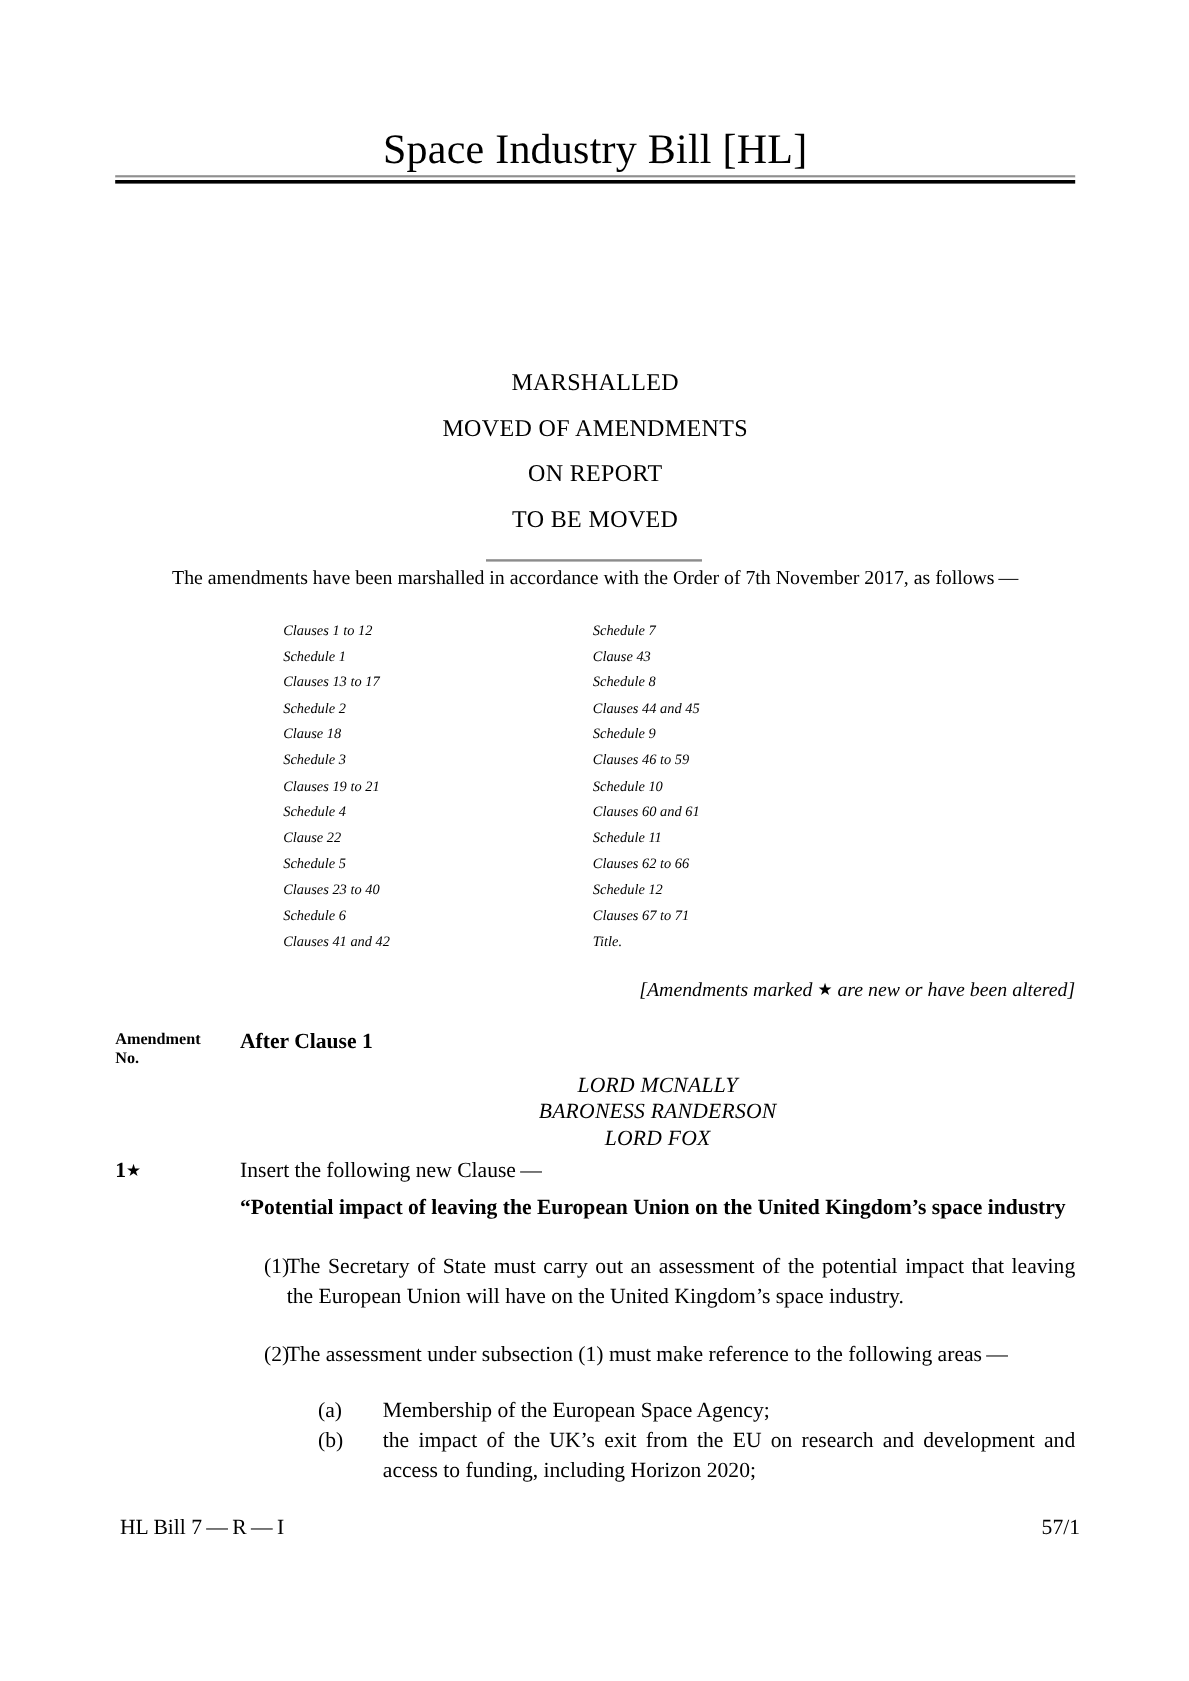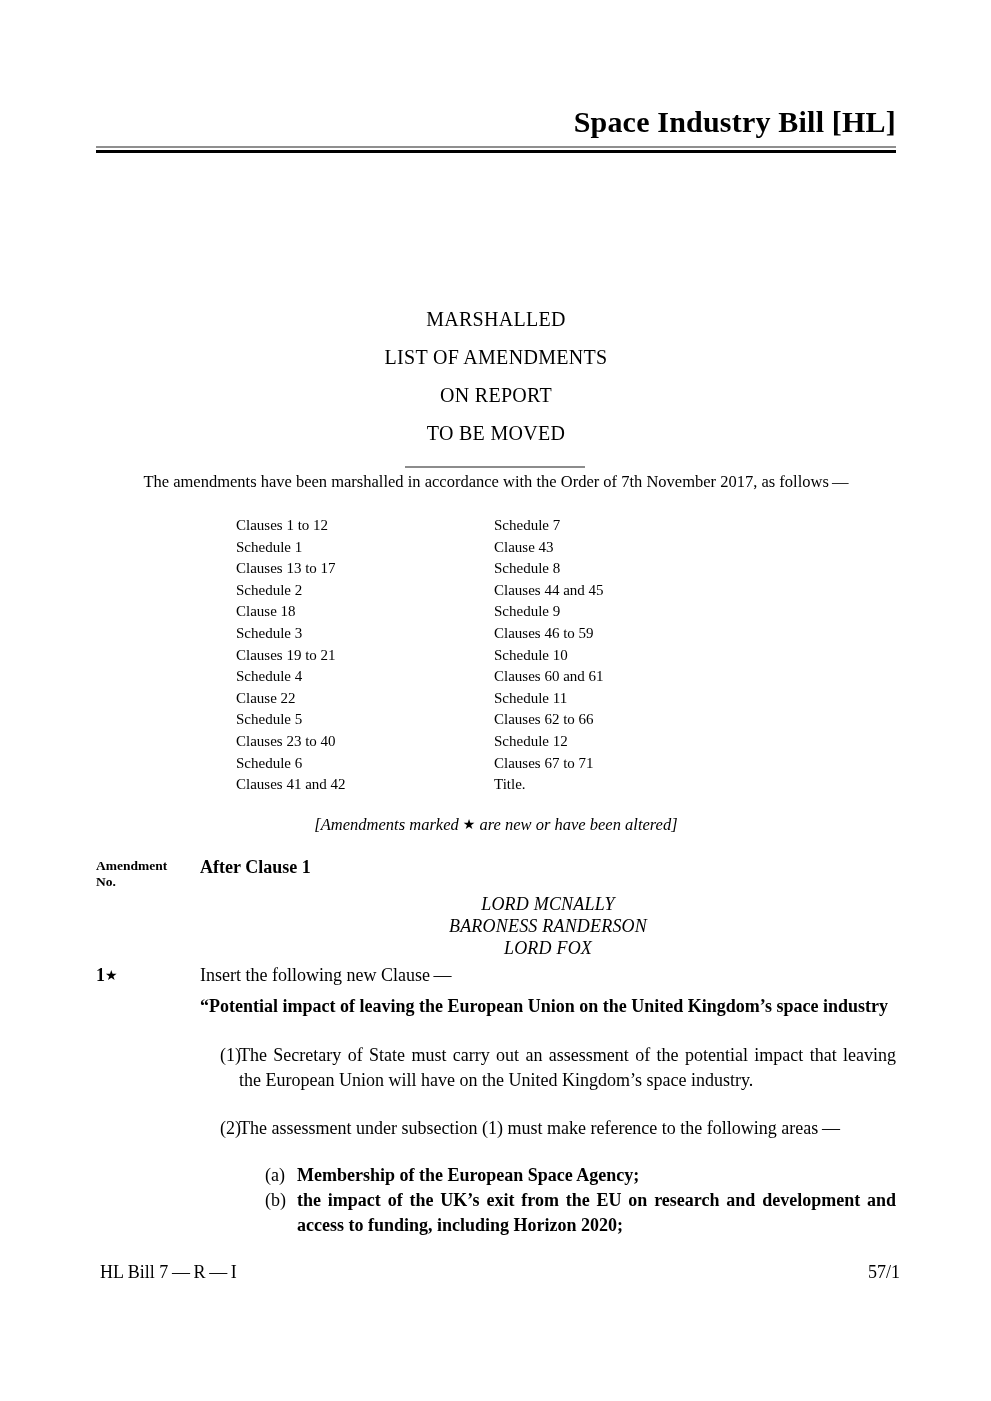--- a/index.html
+++ b/index.html
@@ -24,23 +24,23 @@
     height: 1401px;
     box-sizing: border-box;
   }
 
   
   .doc-title {
     position: absolute;
     left: 96px;
     top: 105px;
     width: 800px;
-    text-align: right;
-    font-weight: bold;
-    font-size: 30px;
+    text-align: center;
+    font-weight: normal;
+    font-size: 35px;
     letter-spacing: 0.2px;
   }
   .title-rules {
     position: absolute;
     left: 96px;
     top: 146px;
     width: 800px;
   }
   .rule-thin {
     height: 2px;
@@ -93,31 +93,32 @@
     position: absolute;
     left: 236px;
     top: 515px;
     width: 560px;
     display: flex;
   }
   .clause-col {
     width: 258px;
   }
   .clause-col div {
-    font-size: 15px;
+    font-size: 12px;
     line-height: 21.6px;
+    font-style: italic;
   }
 
   
   .star-note {
     position: absolute;
     left: 96px;
     top: 815px;
     width: 800px;
-    text-align: center;
+    text-align: right;
     font-style: italic;
     font-size: 16.5px;
   }
   .star-note .star {
     font-style: normal;
     font-family: "DejaVu Sans", sans-serif;
     font-size: 14px;
     vertical-align: 1px;
   }
 
@@ -215,22 +216,21 @@
     text-align: justify;
   }
   .para .marker {
     position: absolute;
     left: 0;
     top: 0;
     width: 34px;
   }
   .para .body {
     display: block;
-    margin-left: 32px;
-    font-weight: bold;
+    margin-left: 54px;
   }
   .para-a { left: 265px; top: 1163px; }
   .para-b { left: 265px; top: 1188px; }
 
   
   .footer {
     position: absolute;
     left: 100px;
     top: 1262px;
     width: 800px;
@@ -247,21 +247,21 @@
   <div class="doc-title">Space Industry Bill [HL]</div>
 
   <div class="title-rules">
     <div class="rule-thin"></div>
     <div class="rule-gap"></div>
     <div class="rule-thick"></div>
   </div>
 
   <div class="headblock">
     <div>MARSHALLED</div>
-    <div>LIST OF AMENDMENTS</div>
+    <div>MOVED OF AMENDMENTS</div>
     <div>ON REPORT</div>
     <div>TO BE MOVED</div>
   </div>
 
   <div class="short-rule"></div>
 
   <div class="marshal-note">The amendments have been marshalled in accordance with the Order of 7th November 2017, as follows —</div>
 
   <div class="clause-cols">
     <div class="clause-col">

